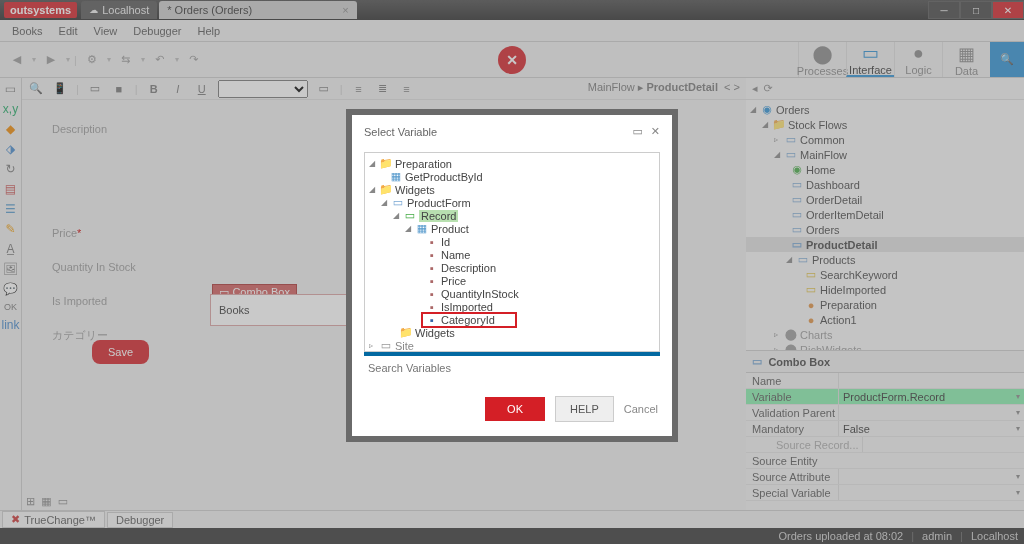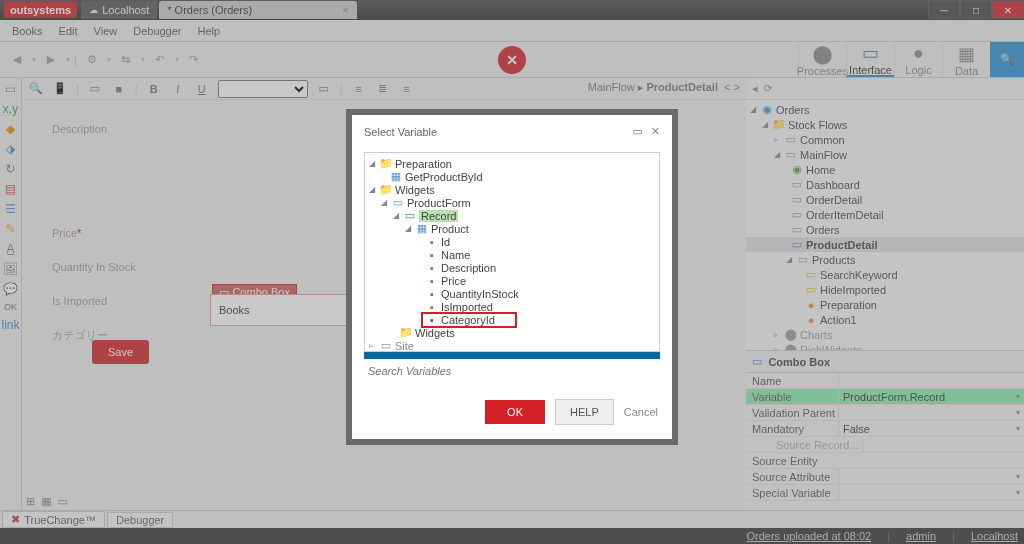--- a/index.html
+++ b/index.html
@@ -35,21 +35,21 @@
 .canvas-toolbar { height: 22px; display: flex; align-items: center; gap: 8px; padding: 0 6px; color: #777; border-bottom: 1px solid #ddd; }
 .canvas-toolbar .ic { width: 16px; text-align: center; }
 .canvas-toolbar select { height: 18px; width: 90px; font-size: 10px; }
 .breadcrumb { position: absolute; right: 6px; top: 3px; color: #777; font-size: 11px; }
 .form-area { padding: 12px 30px; color: #888; }
 .form-row { display: flex; align-items: center; height: 34px; }
 .form-label { width: 130px; color: #999; }
 .req { color: #c00; }
 .combo-tag { position: absolute; left: 190px; top: 206px; background: #d05a5a; color: #fff; padding: 1px 6px; font-size: 10px; border: 1px solid #a33; }
 .combo-field { position: absolute; left: 188px; top: 216px; width: 260px; height: 32px; border: 1px solid #d9a0a0; background: #fff; display: flex; align-items: center; padding: 0 8px; color: #333; }
-.save-btn { position: absolute; left: 70px; top: 262px; background: #d41f26; color: #fff; padding: 6px 16px; border-radius: 3px; }
+.save-btn { position: absolute; left: 70px; top: 262px; background: #d41f26; color: #fff; padding: 6px 16px; border-radius: 8px; }
 
 .right-panel { width: 278px; background: #f4f4f4; display: flex; flex-direction: column; }
 .tree-toolbar { height: 22px; display: flex; align-items: center; padding: 0 6px; gap: 6px; color: #888; border-bottom: 1px solid #ddd; }
 .tree { flex: 0 0 auto; height: 250px; overflow-y: auto; background: #f7f7f7; padding: 2px 0; }
 .tree-node { display: flex; align-items: center; height: 15px; padding-left: 6px; color: #444; white-space: nowrap; font-size: 11px; }
 .tree-node .arrow { width: 10px; color: #888; font-size: 8px; }
 .tree-node .ic { width: 14px; text-align: center; margin-right: 2px; }
 .tree-node.sel { background: #e0e0e0; font-weight: bold; }
 .folder-ic { color: #e0b040; }
 .page-ic { color: #7aa8d4; }
@@ -67,30 +67,30 @@
 
 .modal-overlay { position: absolute; inset: 0; background: rgba(120,120,120,0.4); z-index: 50; }
 .modal { position: absolute; left: 352px; top: 115px; width: 320px; background: #fff; box-shadow: 0 0 0 6px #6a6a6a; z-index: 60; }
 .modal-title { padding: 10px 12px 6px; color: #666; font-size: 12px; display: flex; align-items: flex-end; }
 .modal-title .mctrl { margin-left: auto; display: flex; gap: 8px; color: #888; cursor: pointer; }
 .modal-body { padding: 8px 12px 4px; }
 .var-tree { border: 1px solid #ccc; height: 200px; overflow-y: auto; padding: 4px 2px; }
 .var-tree .tree-node { height: 13px; font-size: 11px; }
 .var-tree .hl-green { background: #b8e0b0; padding: 0 2px; }
 .var-tree .hl-red { border: 2px solid #d41f26; padding: 0 2px; display: inline-flex; align-items: center; }
-.modal-search { width: 100%; border: none; border-top: 7px solid #0369a1; padding: 6px 4px 8px; font-style: italic; color: #aaa; outline: none; }
+.modal-search { width: 100%; border: none; border-top: 4px solid #0369a1; padding: 6px 4px 8px; color: #aaa; outline: none; }
 .modal-btns { display: flex; justify-content: flex-end; gap: 10px; padding: 10px 14px 14px; align-items: center; }
 .btn-ok { background: #d41f26; color: #fff; border: none; padding: 6px 22px; font-size: 11px; cursor: pointer; }
 .btn-help { background: #eee; border: 1px solid #ccc; padding: 6px 14px; color: #555; cursor: pointer; }
 .btn-cancel { background: none; border: none; color: #888; cursor: pointer; }
 
 .bottom-tabs { height: 18px; background: #eee; display: flex; align-items: center; border-top: 1px solid #ccc; }
 .bt-tab { padding: 1px 8px; border: 1px solid #ccc; background: #f7f7f7; margin-left: 2px; display: flex; align-items: center; gap: 4px; color: #555; }
 .statusbar { height: 16px; background: #333; color: #ccc; display: flex; align-items: center; font-size: 10px; padding: 0 6px; }
-.statusbar .right { margin-left: auto; display: flex; gap: 16px; text-decoration: underline; }
+.statusbar .right { margin-left: auto; display: flex; gap: 8px; }
 .statusbar .sep { color: #666; }
 </style>
 </head>
 <body>
 
 <div class="titlebar">
   <span class="titlebar-logo">outsystems</span>
   <div class="titlebar-tab dark">
       <span class="icon">☁</span>
       <span>Localhost</span>

